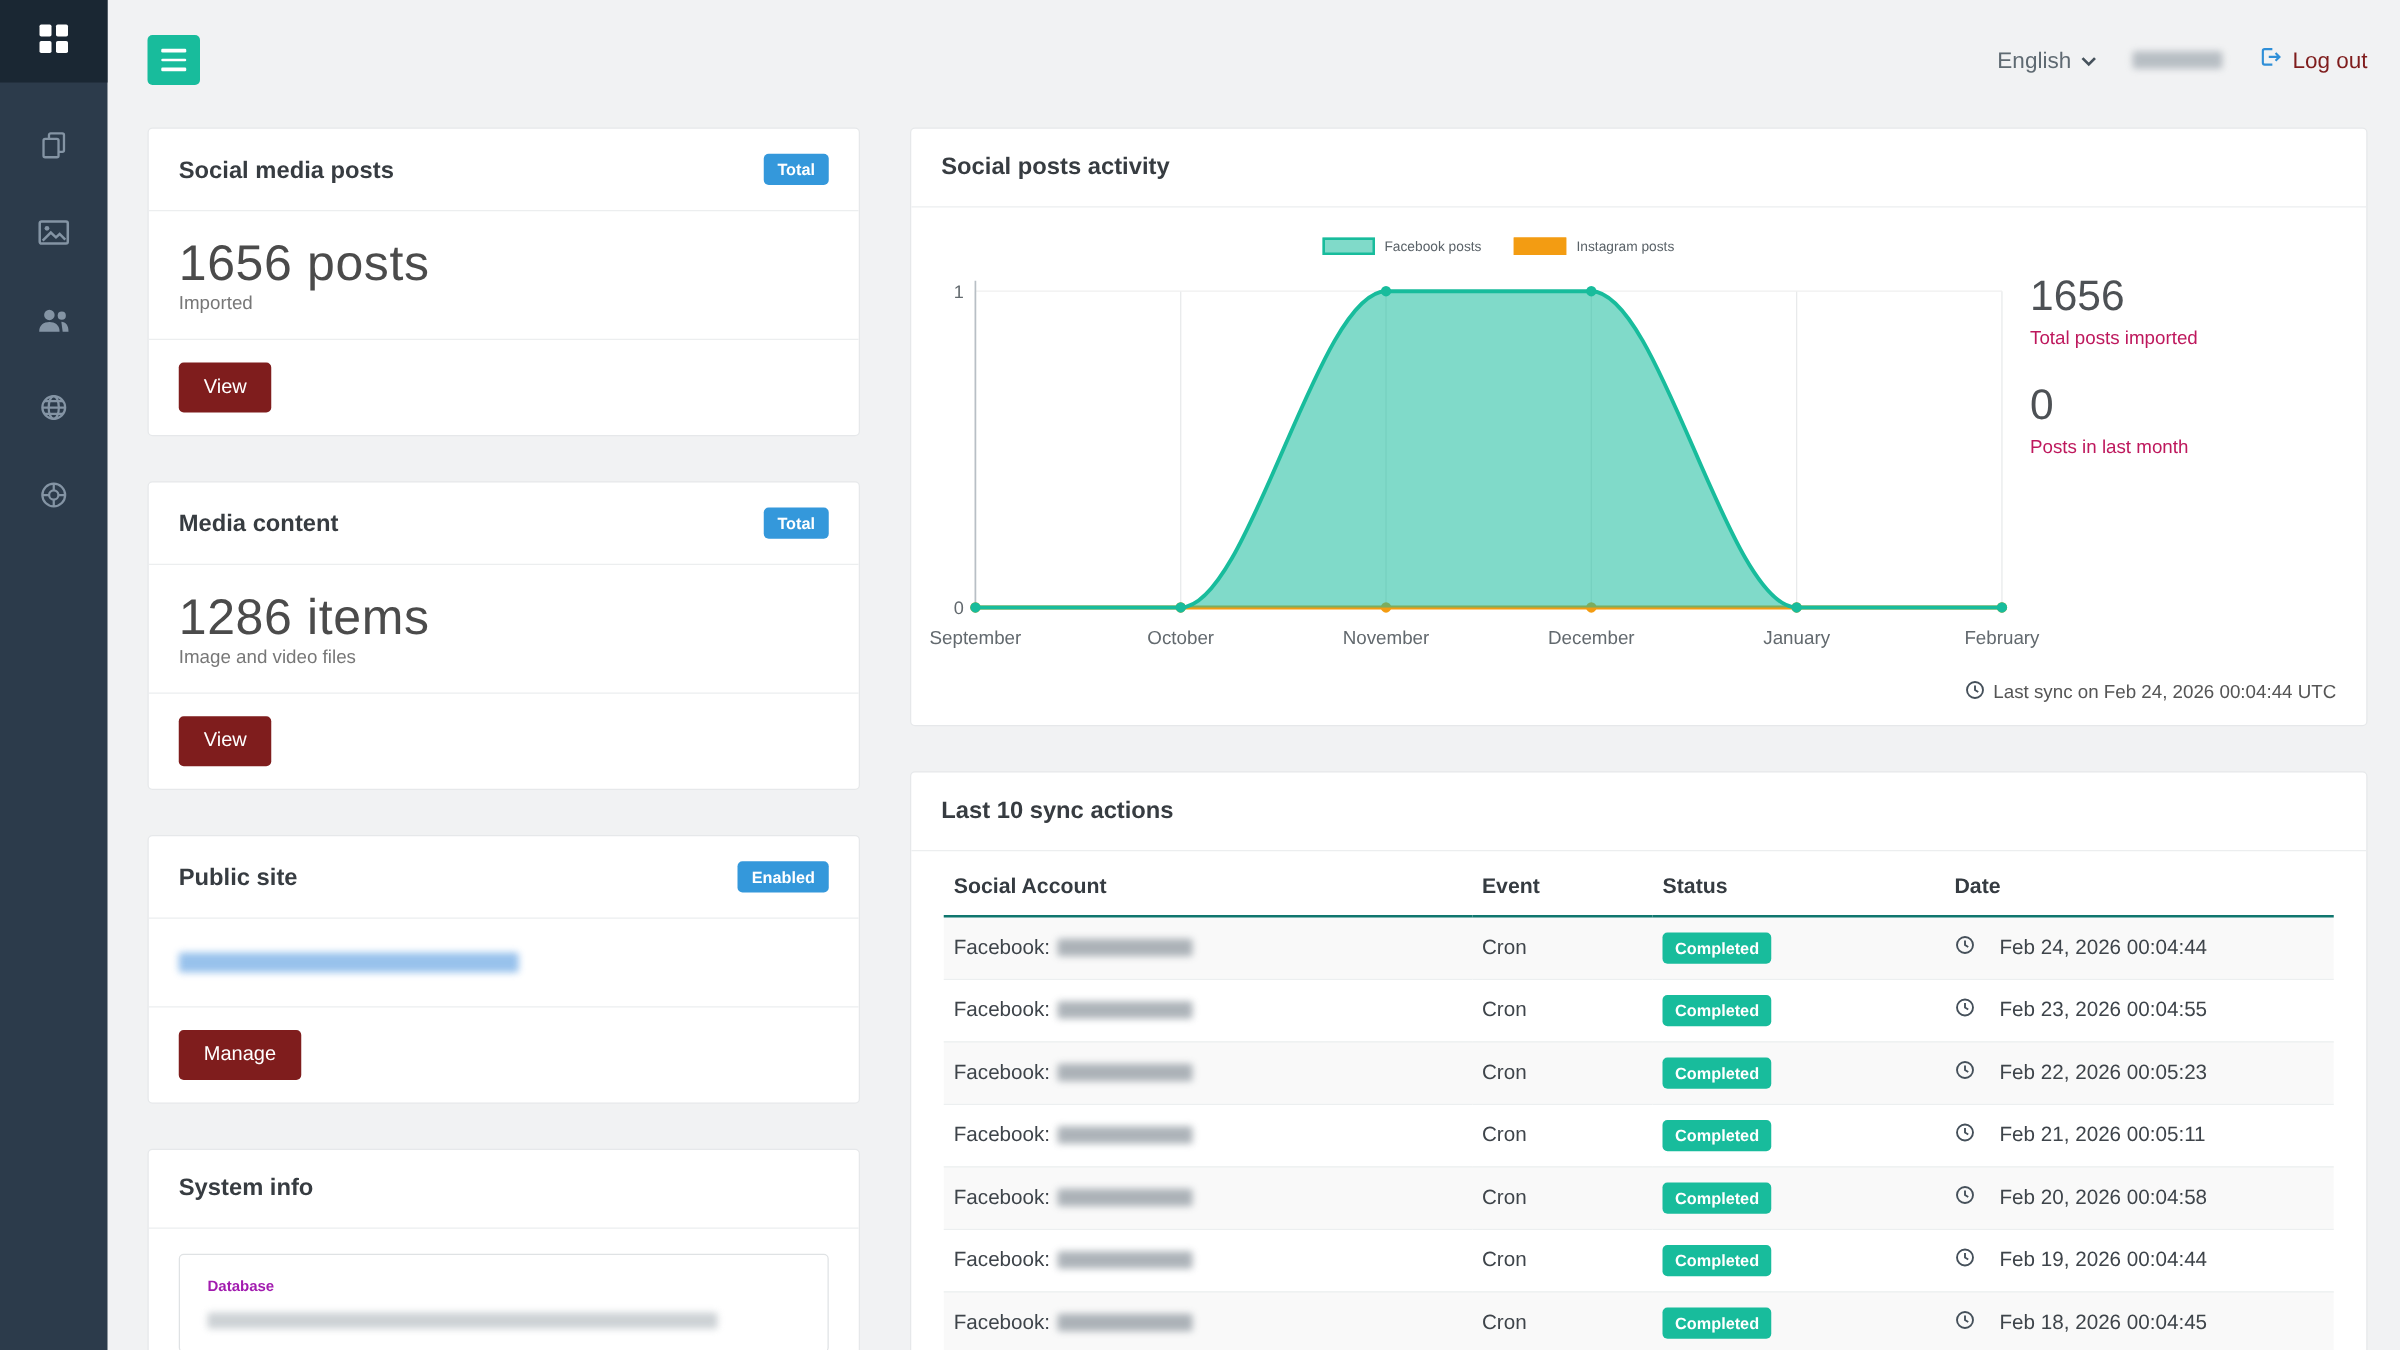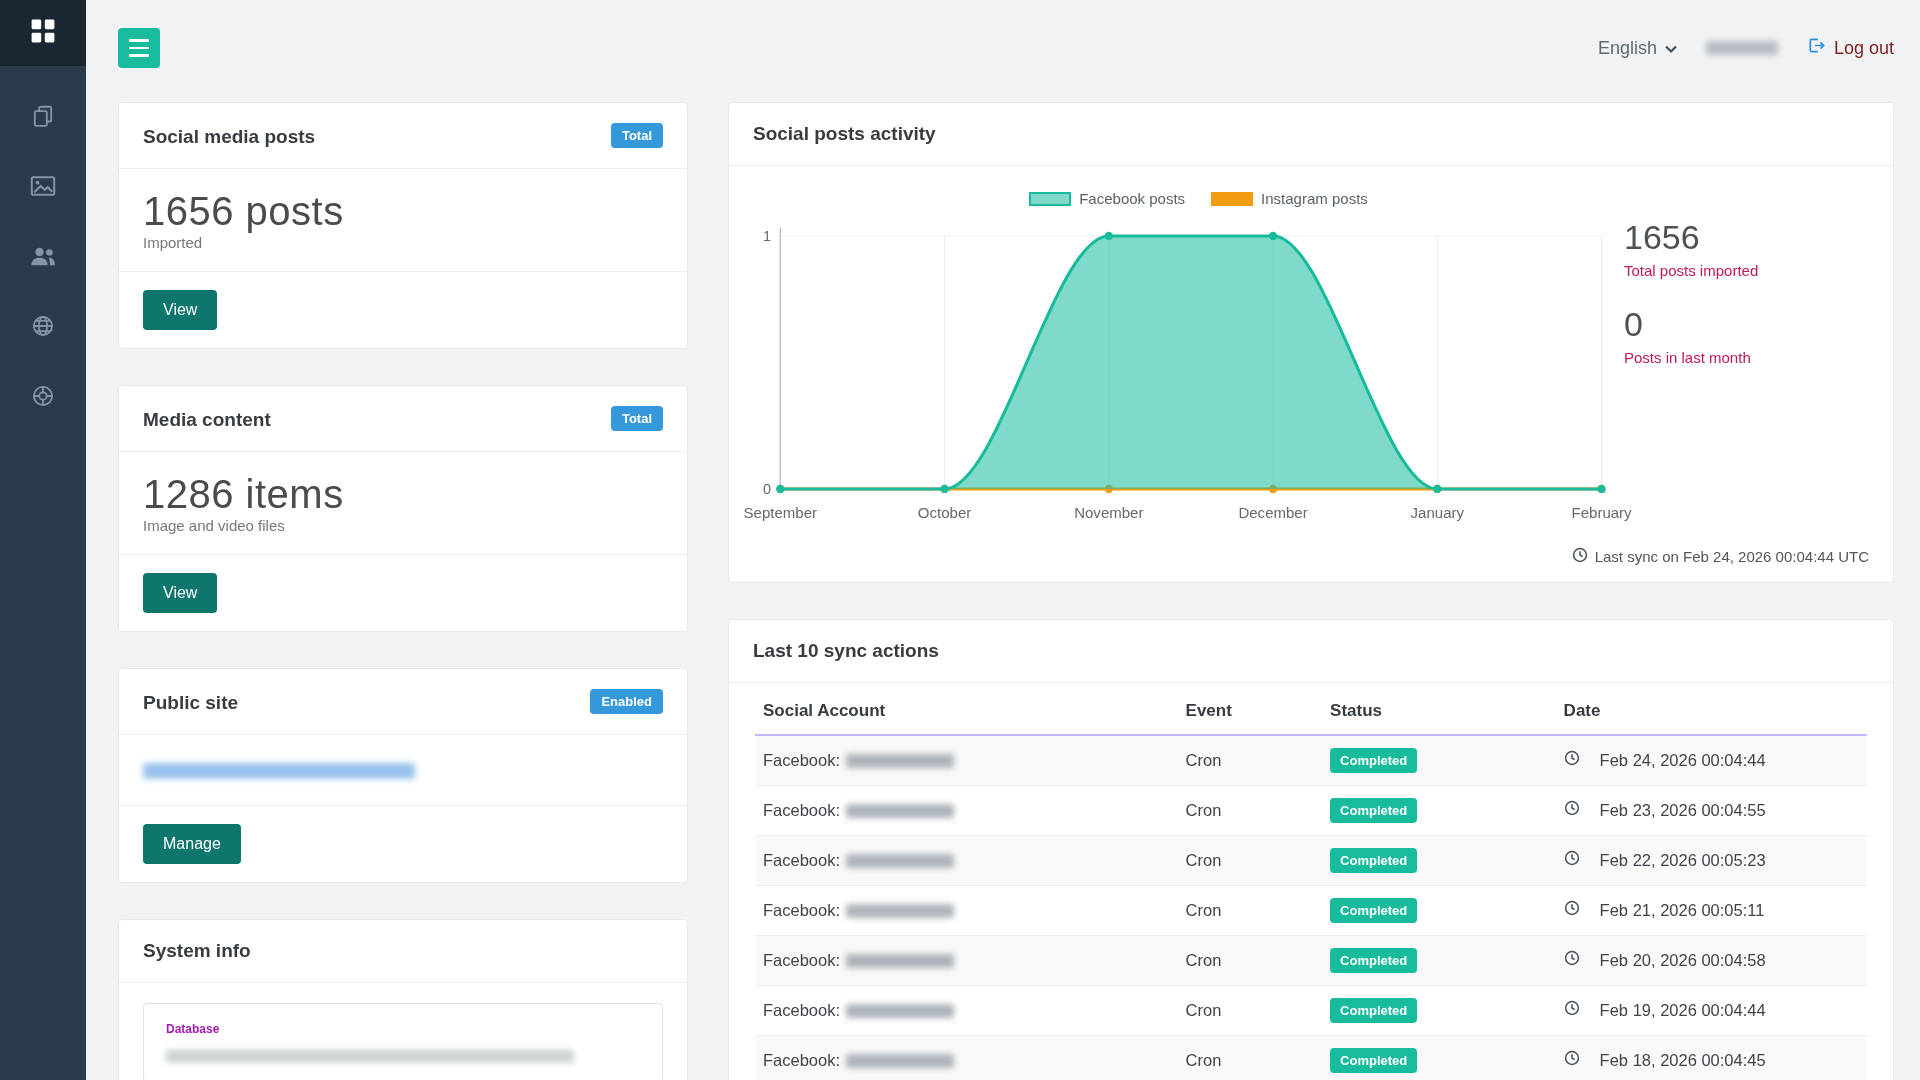--- a/index.html
+++ b/index.html
@@ -57,57 +57,57 @@
   .card-title { font-size:19px; font-weight:700; color:#373c41; }
   .badge {
     color:#fff; font-size:13px; font-weight:700; padding:5px 11px; border-radius:4px;
   }
   .badge-blue { background:#3498db; }
   .card-body { padding:20px 24px; }
   .big-number { font-size:40px; color:#4b4b4b; font-weight:400; letter-spacing:0.5px; }
   .sub-label { font-size:15px; color:#777; margin-top:0; }
   .card-footer { padding:18px 24px; border-top:1px solid #eceeef; }
   .btn-green {
-    background:#0f766e; color:#fff; border:none; border-radius:4px;
+    background:#7f1d1d; color:#fff; border:none; border-radius:4px;
     font-size:16px; font-family:inherit; padding:11px 20px; cursor:pointer;
   }
 
   
   .redact { display:inline-block; border-radius:2px; filter:blur(3px); opacity:.8; vertical-align:middle; }
   .redact-user { width:72px; height:14px; background:#a9b1b8; }
   .redact-link { width:272px; height:16px; background:#7fb3e8; cursor:pointer; }
   .redact-account { width:108px; height:14px; background:#99a1a8; margin-left:6px; }
   .redact-line { display:block; height:13px; background:#c4cace; border-radius:2px; filter:blur(3px); opacity:.85; }
 
   
   .db-box { border:1px solid #dfe2e4; border-radius:4px; padding:18px 22px; }
   .db-title { font-size:12px; font-weight:700; color:#a21caf; margin-bottom:14px; }
 
   
   .activity-body { display:flex; padding:16px 24px 4px 14px; }
   .chart-zone { flex:1; min-width:0; }
   .legend { display:flex; justify-content:center; gap:26px; align-items:center; padding:8px 0 2px 40px; }
-  .legend-item { display:flex; align-items:center; gap:8px; font-size:15px; color:#5a6268; }
+  .legend-item { display:flex; align-items:flex-end; gap:8px; font-size:11px; color:#5a6268; }
   .legend-swatch { width:42px; height:14px; border:2px solid; display:inline-block; }
   .stats-col { width:255px; flex-shrink:0; padding:36px 10px 0 10px; }
   .stat-value { font-size:34px; color:#4d5155; }
   .stat-label { font-size:15px; color:#be185d; margin-top:5px; }
   .stat + .stat { margin-top:26px; }
   .last-sync {
     display:flex; justify-content:flex-end; align-items:center; gap:7px;
     padding:4px 24px 16px; font-size:15px; color:#555;
   }
   .last-sync svg, .date-cell svg { stroke:#45505a; flex-shrink:0; }
 
   
   .table-wrap { padding:2px 26px 14px; }
   table { width:100%; border-collapse:collapse; }
   th {
     text-align:left; font-size:17px; font-weight:700; color:#353b41;
-    padding:16px 8px 13px; border-bottom:2px solid #c4b5fd;
+    padding:16px 8px 13px; border-bottom:2px solid #0f766e;
   }
   td { font-size:16.5px; color:#3e444a; padding:12px 8px; border-bottom:1px solid #eceff0; }
   tbody tr:nth-child(odd) { background:rgba(0,0,0,0.022); }
   .status-pill {
     background:#18bc9c; color:#fff; font-size:13px; font-weight:700;
     padding:5px 10px; border-radius:4px; display:inline-block;
   }
   .date-cell { display:flex; align-items:center; gap:20px; }
   th.col-account { width:38%; } th.col-event { width:13%; }
   th.col-status { width:21%; } th.col-date { width:28%; }

